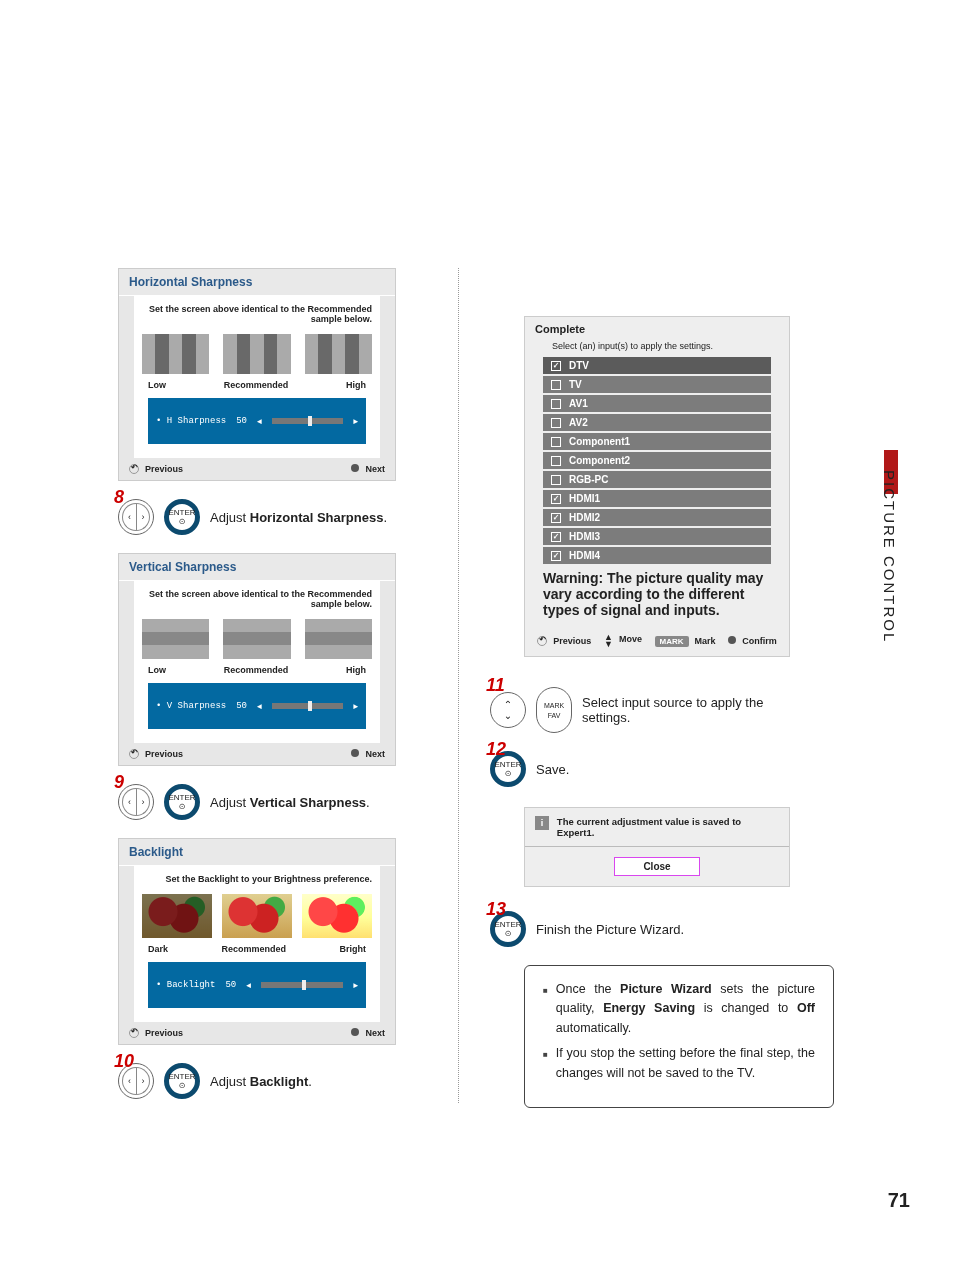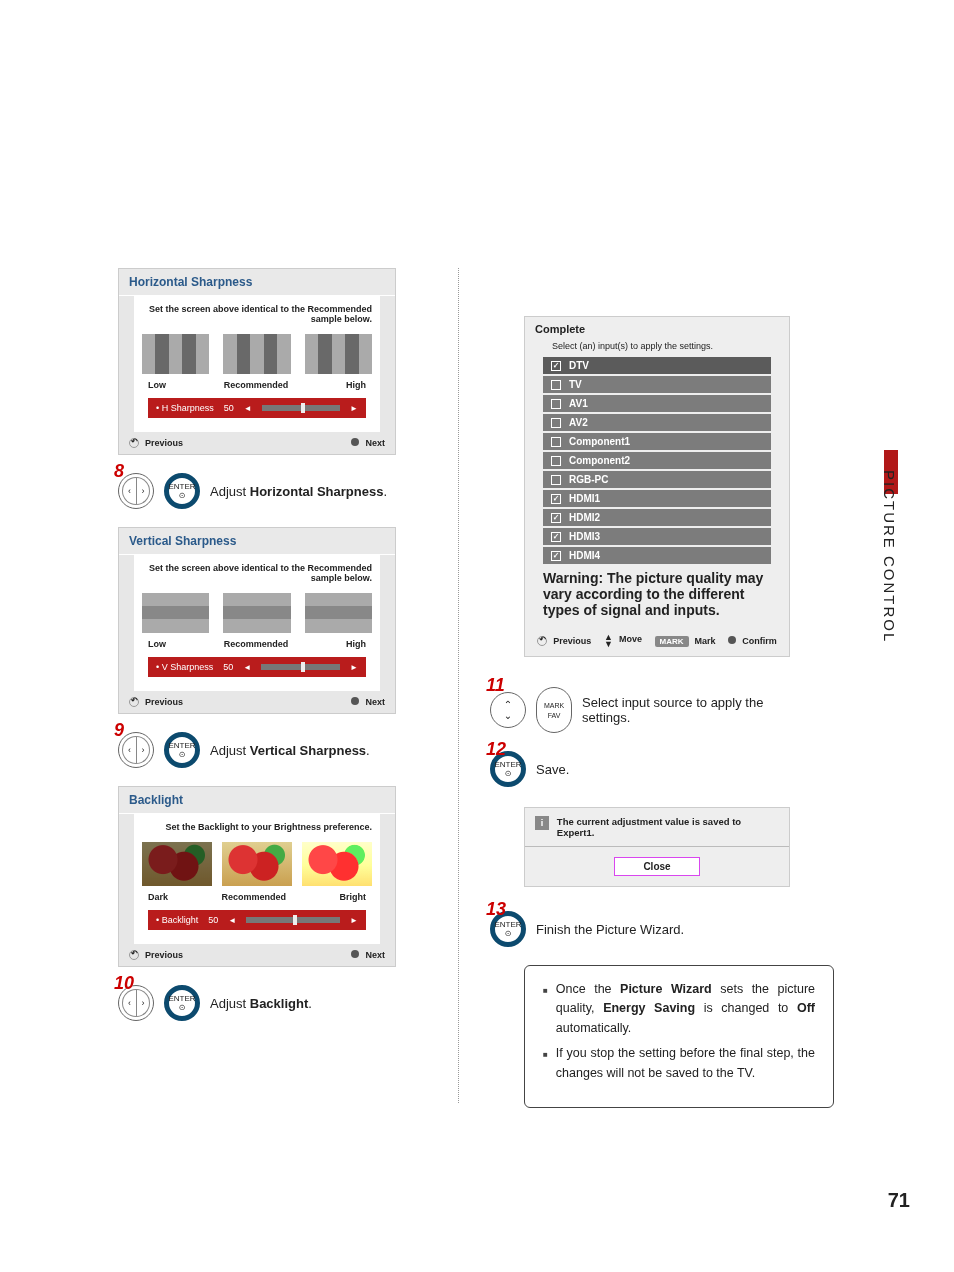--- a/index.html
+++ b/index.html
@@ -32,23 +32,24 @@
     background: #e9e9e9;
     border-bottom: 1px solid #fff;
   }
   .panel-body { background: #fff; margin: 0 15px; padding: 8px 8px 6px 8px; text-align: right; }
   .panel-instr { font-size: 9px; font-weight: bold; margin-bottom: 10px; }
   .samplerow { display: flex; gap: 14px; justify-content: space-around; margin-bottom: 2px; }
   .sample { width: 70px; height: 40px; background: linear-gradient(to right, #aaa 20%, #696969 20% 40%, #aaa 40% 60%, #696969 60% 80%, #aaa 80%); }
   .sample.vert { background: linear-gradient(to bottom, #aaa 0 33%, #888 33% 66%, #aaa 66%); }
   .labelsrow { display: flex; justify-content: space-between; font-size: 9px; font-weight: bold; margin: 6px 6px 8px 6px; }
   .sliderbar {
-    background: #b91c1c; color: #fff; padding: 5px 8px;
+    background: #0369a1; color: #fff; padding: 18px 8px;
     display: flex; align-items: center; gap: 10px; font-size: 9px;
     margin: 0 6px 8px 6px;
+    font-family: Liberation Mono, monospace;
   }
   .sliderbar .track {
     flex: 1; height: 6px; background: #777; position: relative;
   }
   .sliderbar .track::after {
     content: ""; position:absolute; left:50%; top:-2px; width:4px; height:10px; background:#eee;
   }
   .tri { font-size: 8px; }
   .panel-footer {
     display: flex; justify-content: space-between; align-items:center;

